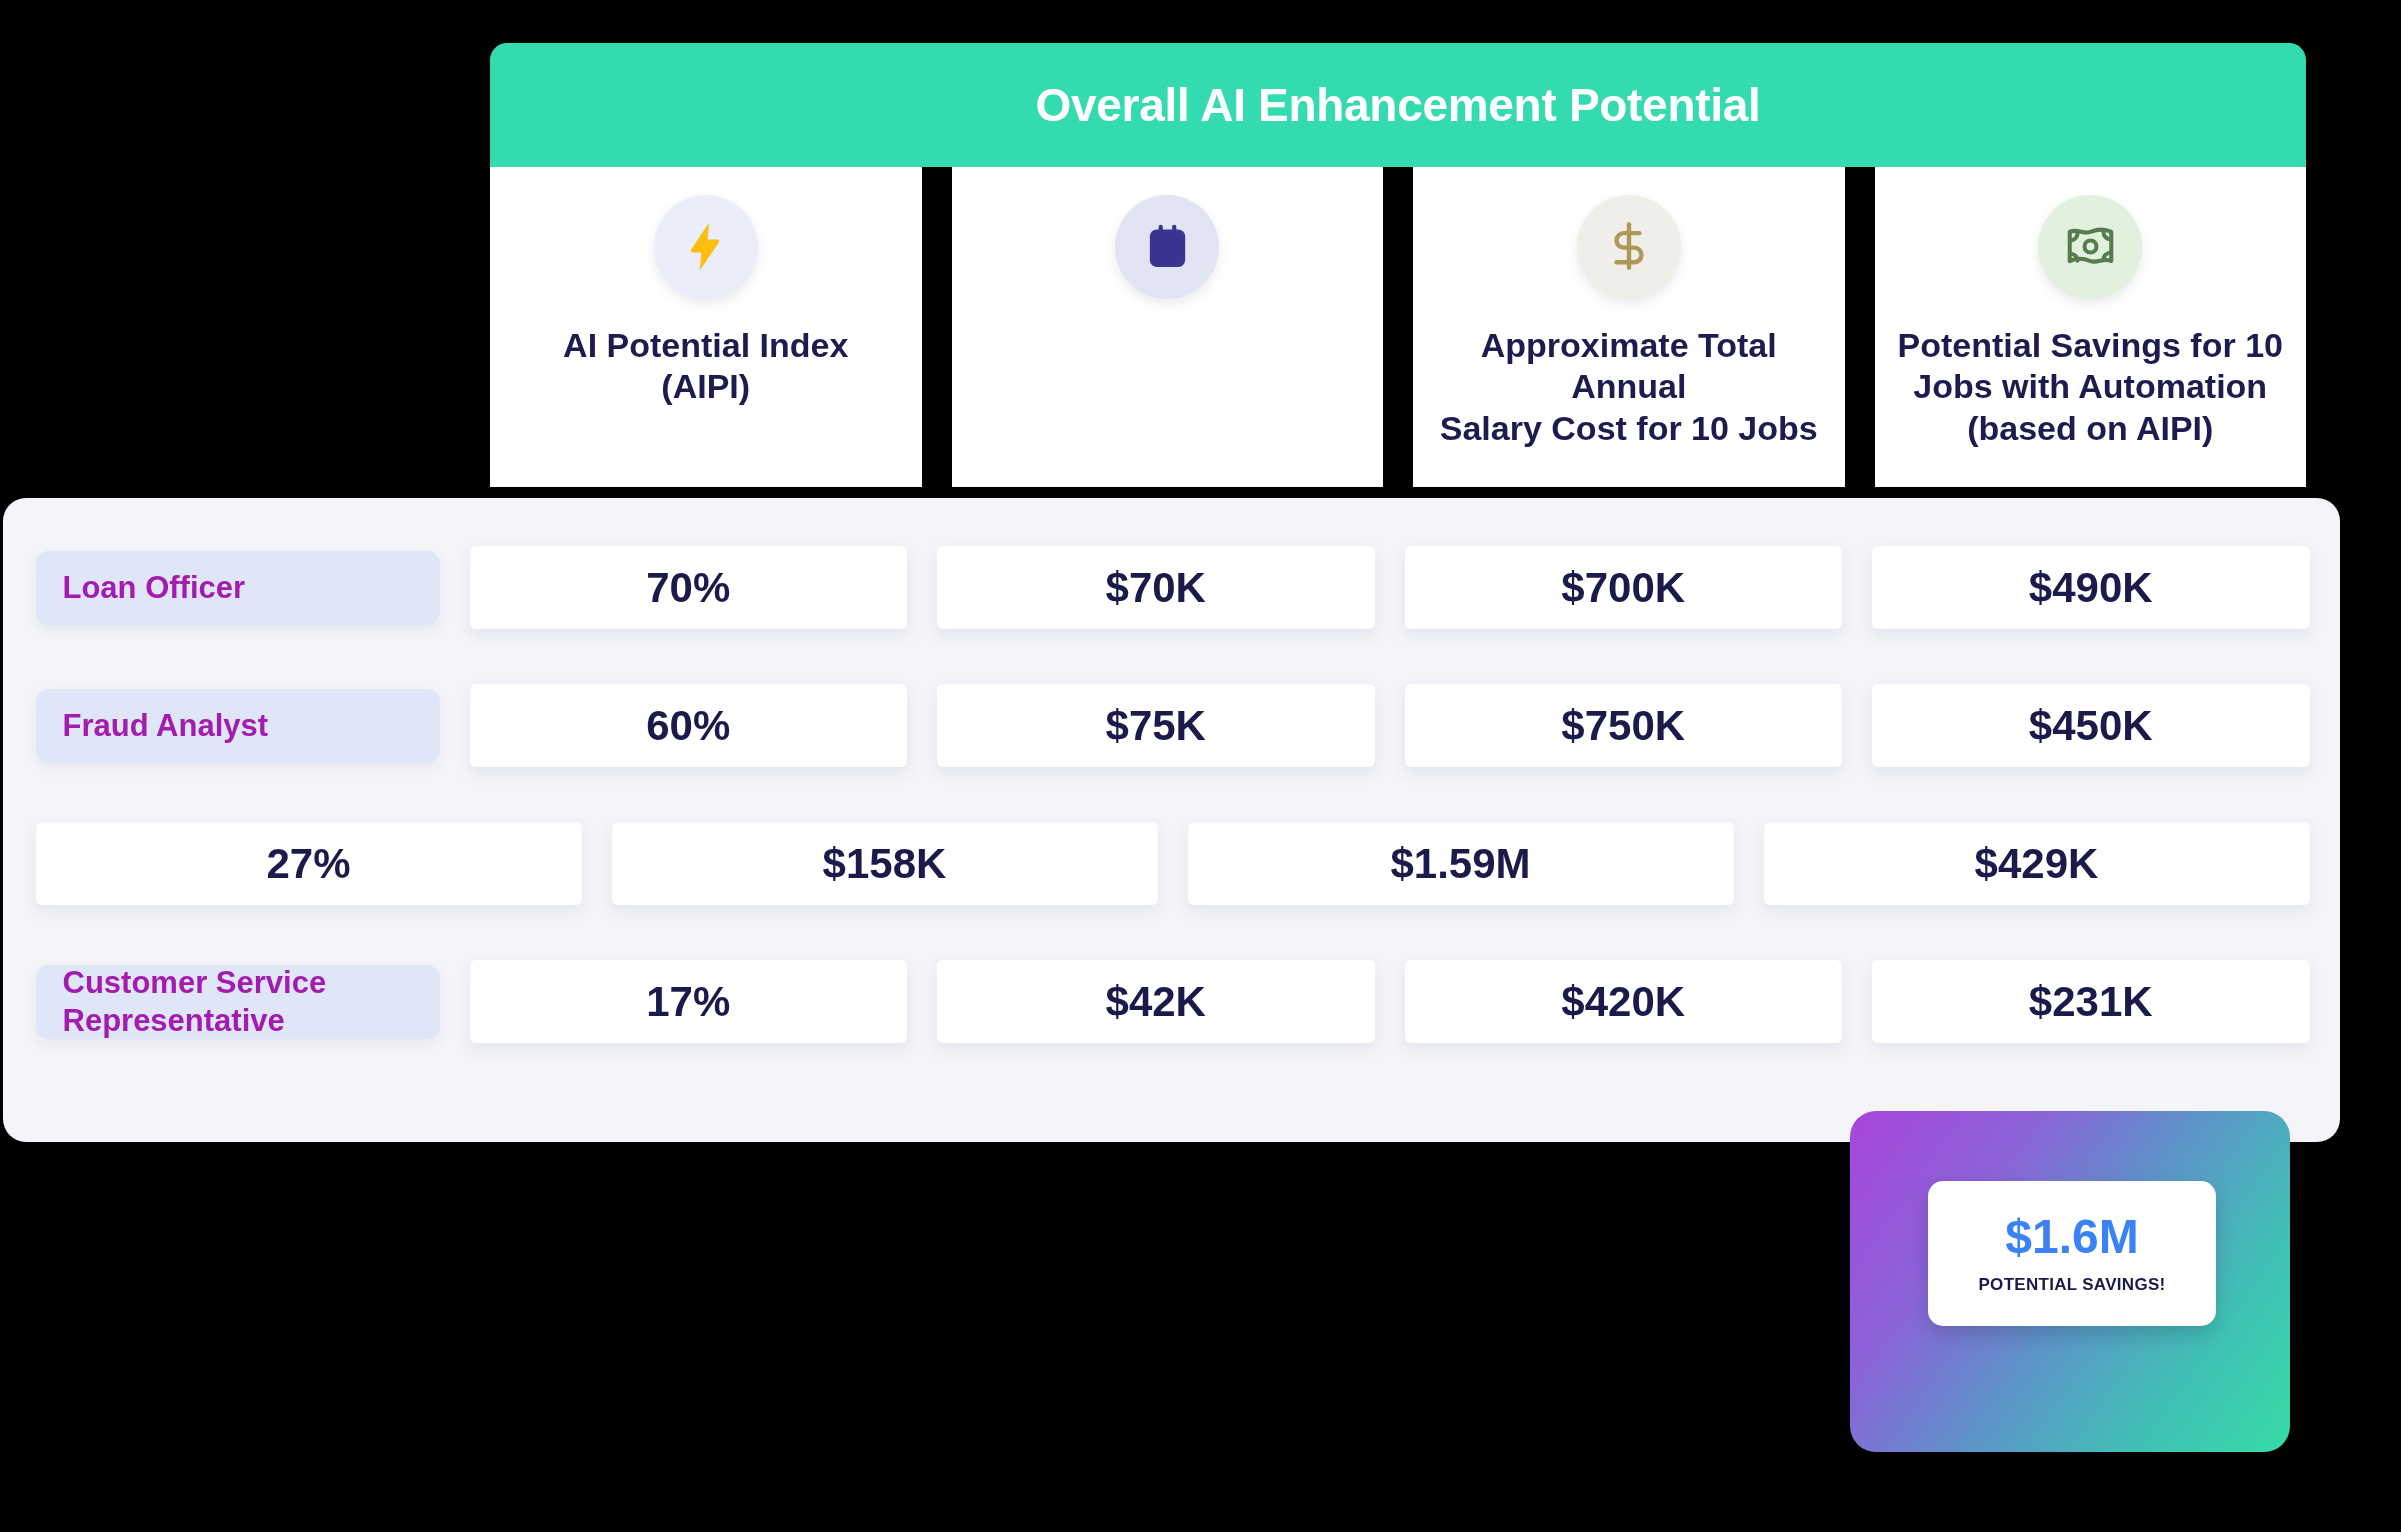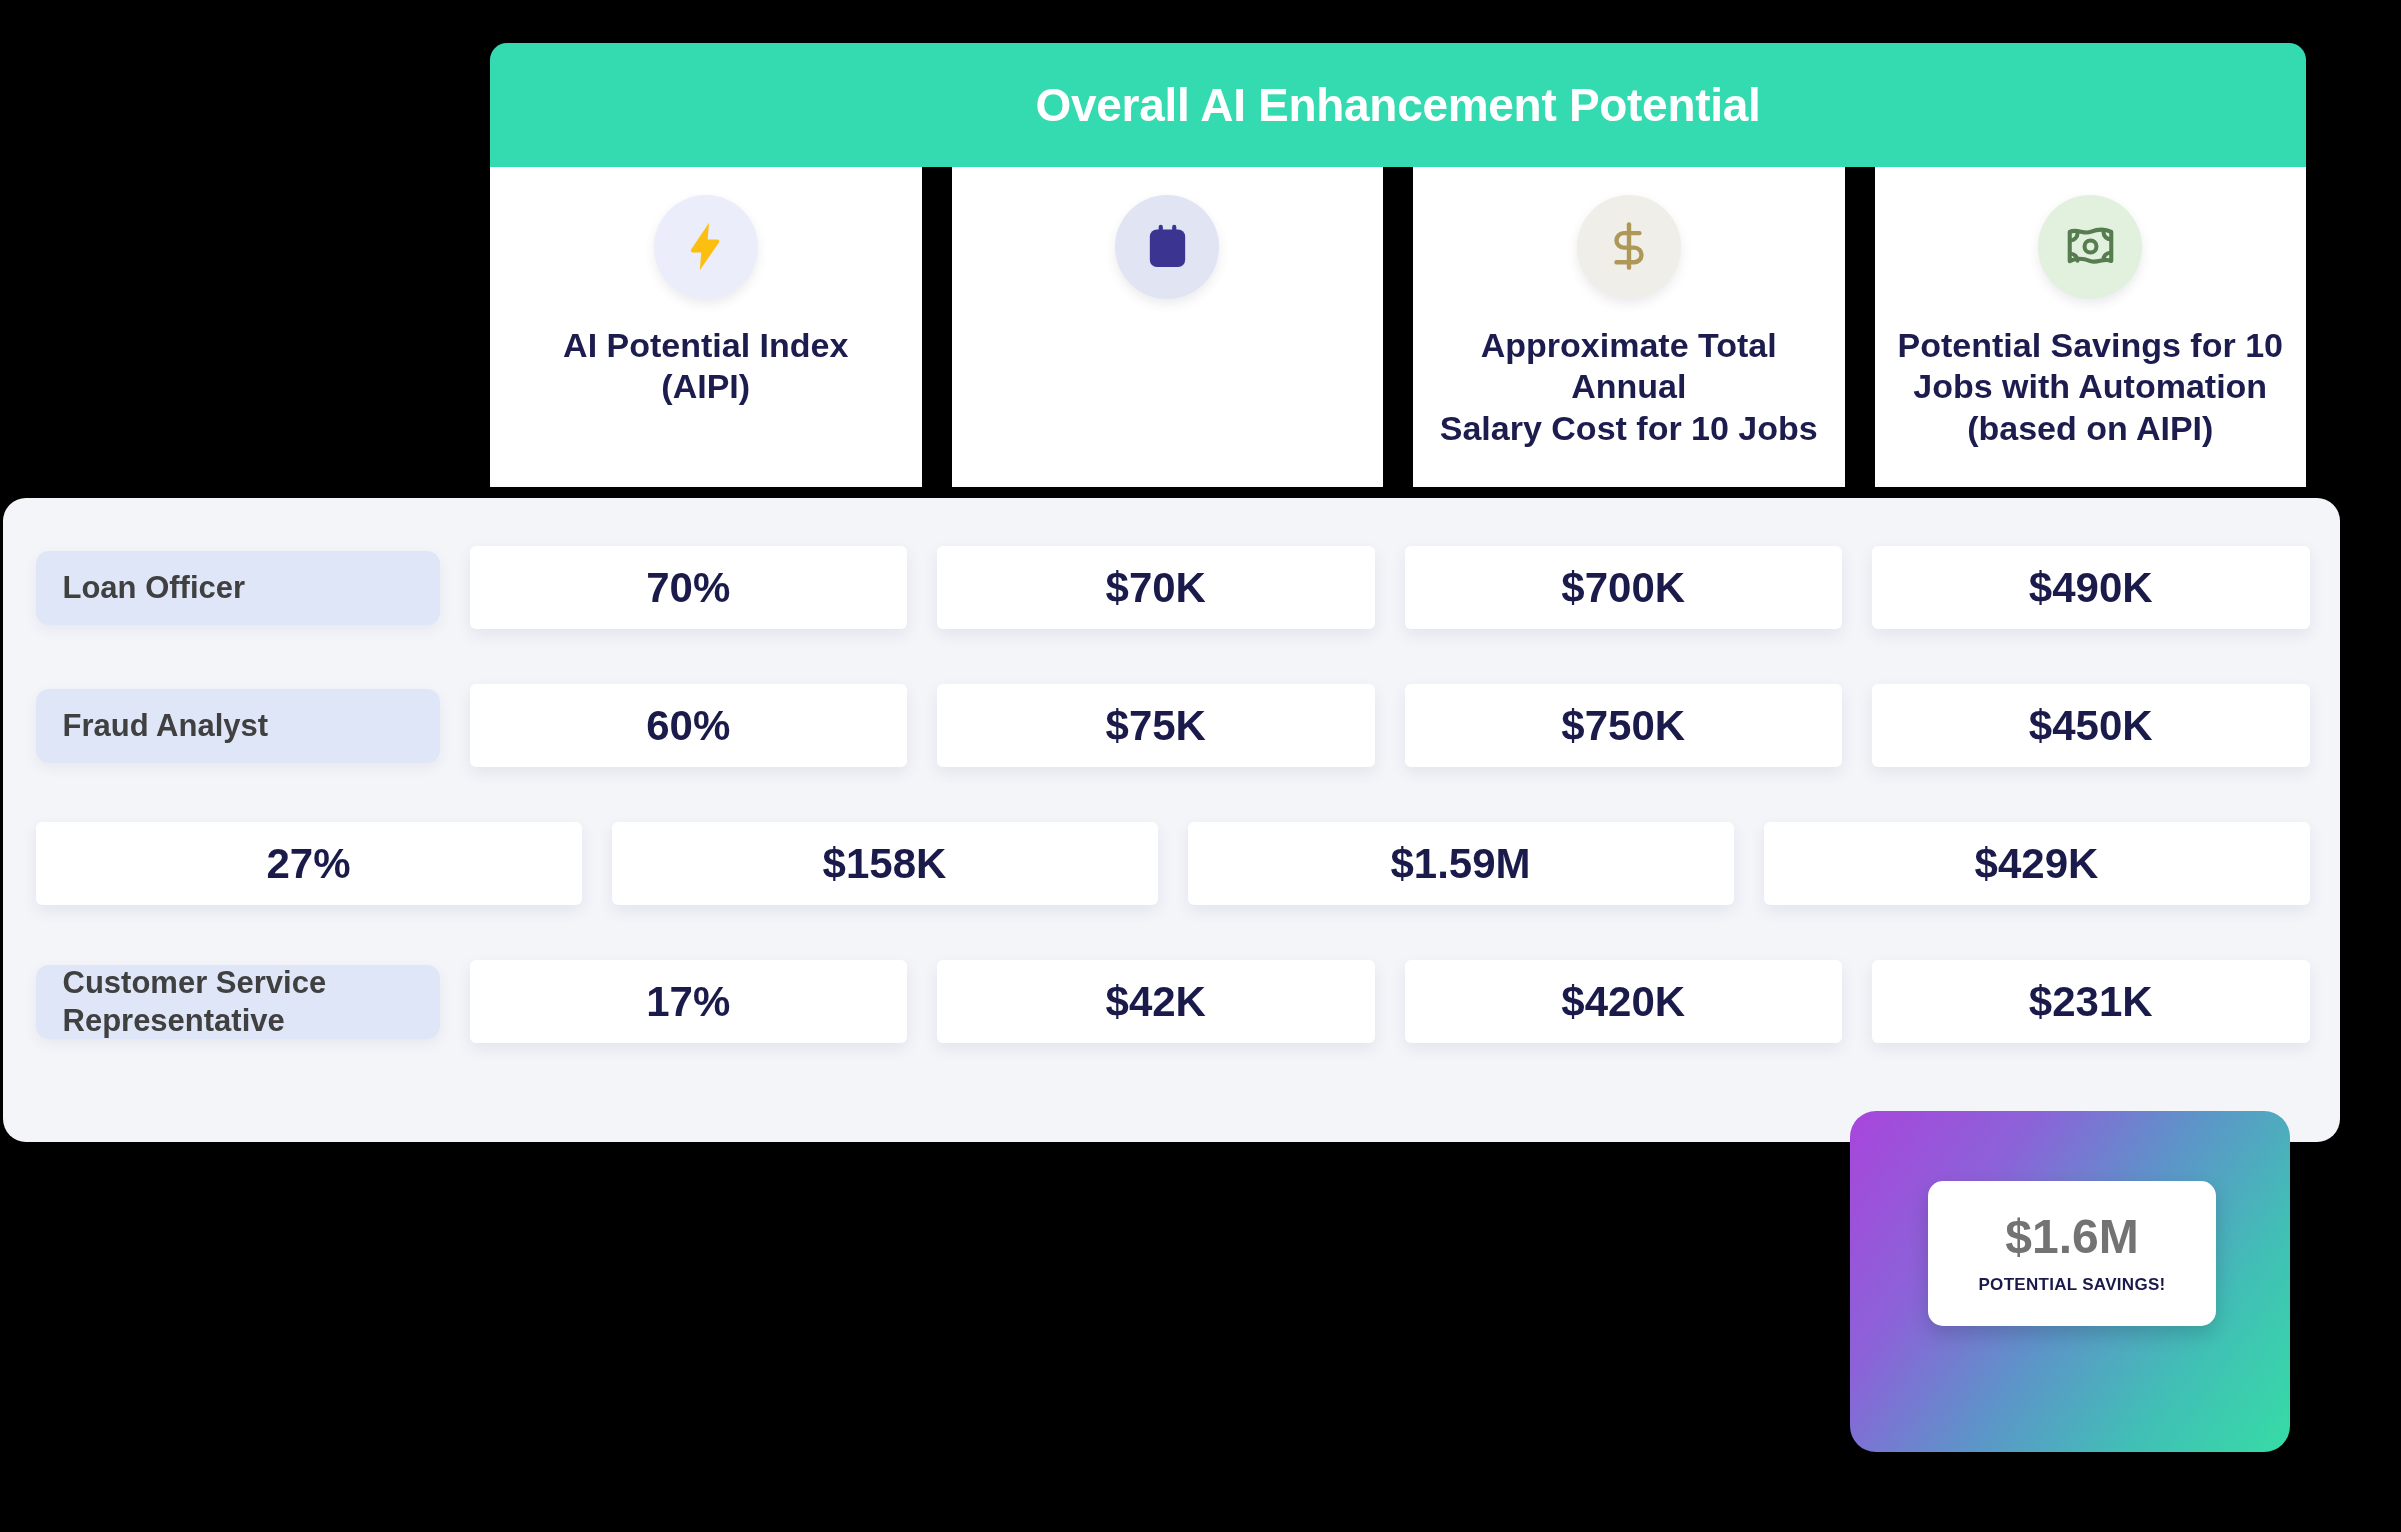--- a/index.html
+++ b/index.html
@@ -56,21 +56,21 @@
   .row {
     display:flex; align-items:center; gap:30px;
     height:131px; margin-bottom:7px;
   }
   .row:last-child { margin-bottom:0; }
   .row-label {
     width:404px; height:74px; flex-shrink:0;
     background:#DFE6F8; border-radius:13px;
     display:flex; align-items:center;
     padding:0 27px;
-    color:#404040; font-size:31px; font-weight:bold; line-height:1.2;
+    color:#a21caf; font-size:31px; font-weight:bold; line-height:1.2;
     white-space:pre-line;
     box-shadow:0 5px 13px rgba(60,70,120,0.07);
   }
   .cell {
     flex:1 1 0; height:83px;
     background:#FFFFFF; border-radius:6px;
     display:flex; align-items:center; justify-content:center;
     color:#1A1A4B; font-size:42px; font-weight:bold;
     box-shadow:0 6px 15px rgba(60,70,120,0.09);
   }
@@ -80,21 +80,21 @@
     position:absolute; left:1850px; top:1111px; width:440px; height:341px;
     border-radius:26px;
     background:linear-gradient(125deg,#A845DC 0%,#8B63D8 28%,#5D94C9 52%,#41BFB6 76%,#36DCA6 100%);
   }
   #savings-card {
     position:absolute; left:78px; top:70px; width:288px; height:145px;
     background:#FFFFFF; border-radius:15px;
     display:flex; flex-direction:column; align-items:center; justify-content:center;
     box-shadow:0 8px 20px rgba(0,0,0,0.16);
   }
-  #savings-amount { color:#737373; font-size:48px; font-weight:bold; line-height:1; }
+  #savings-amount { color:#3b82f6; font-size:48px; font-weight:bold; line-height:1; }
   #savings-caption {
     color:#1A1A4B; font-size:17px; font-weight:bold;
     letter-spacing:0.3px; margin-top:14px;
   }
 </style>
 </head>
 <body>
 
 <div id="stage">
 

